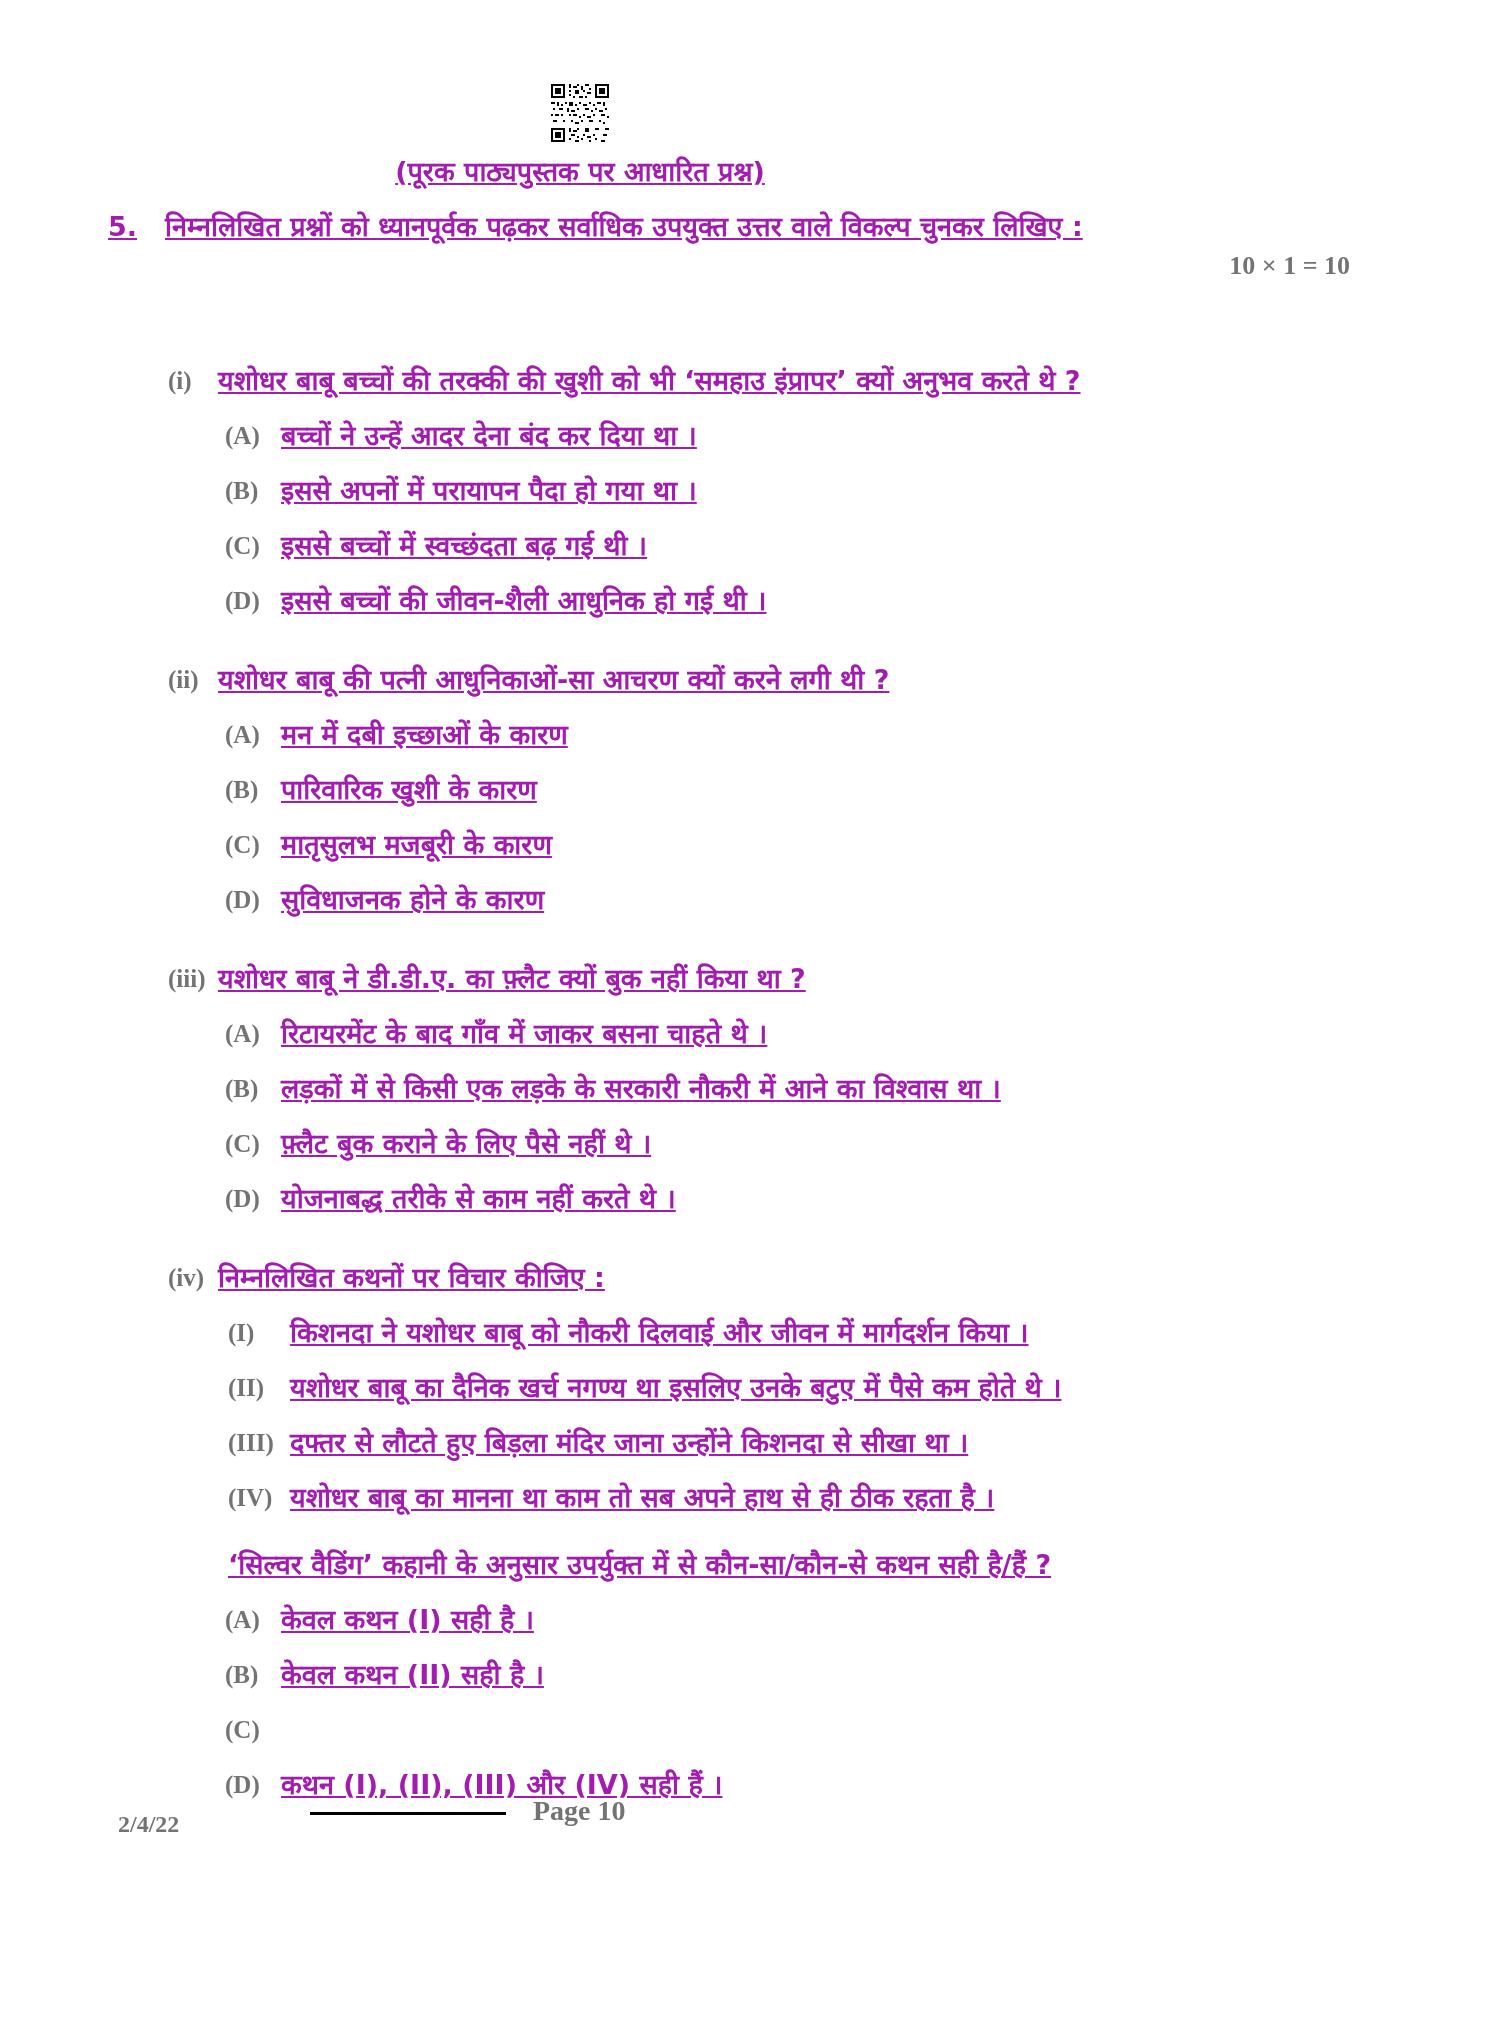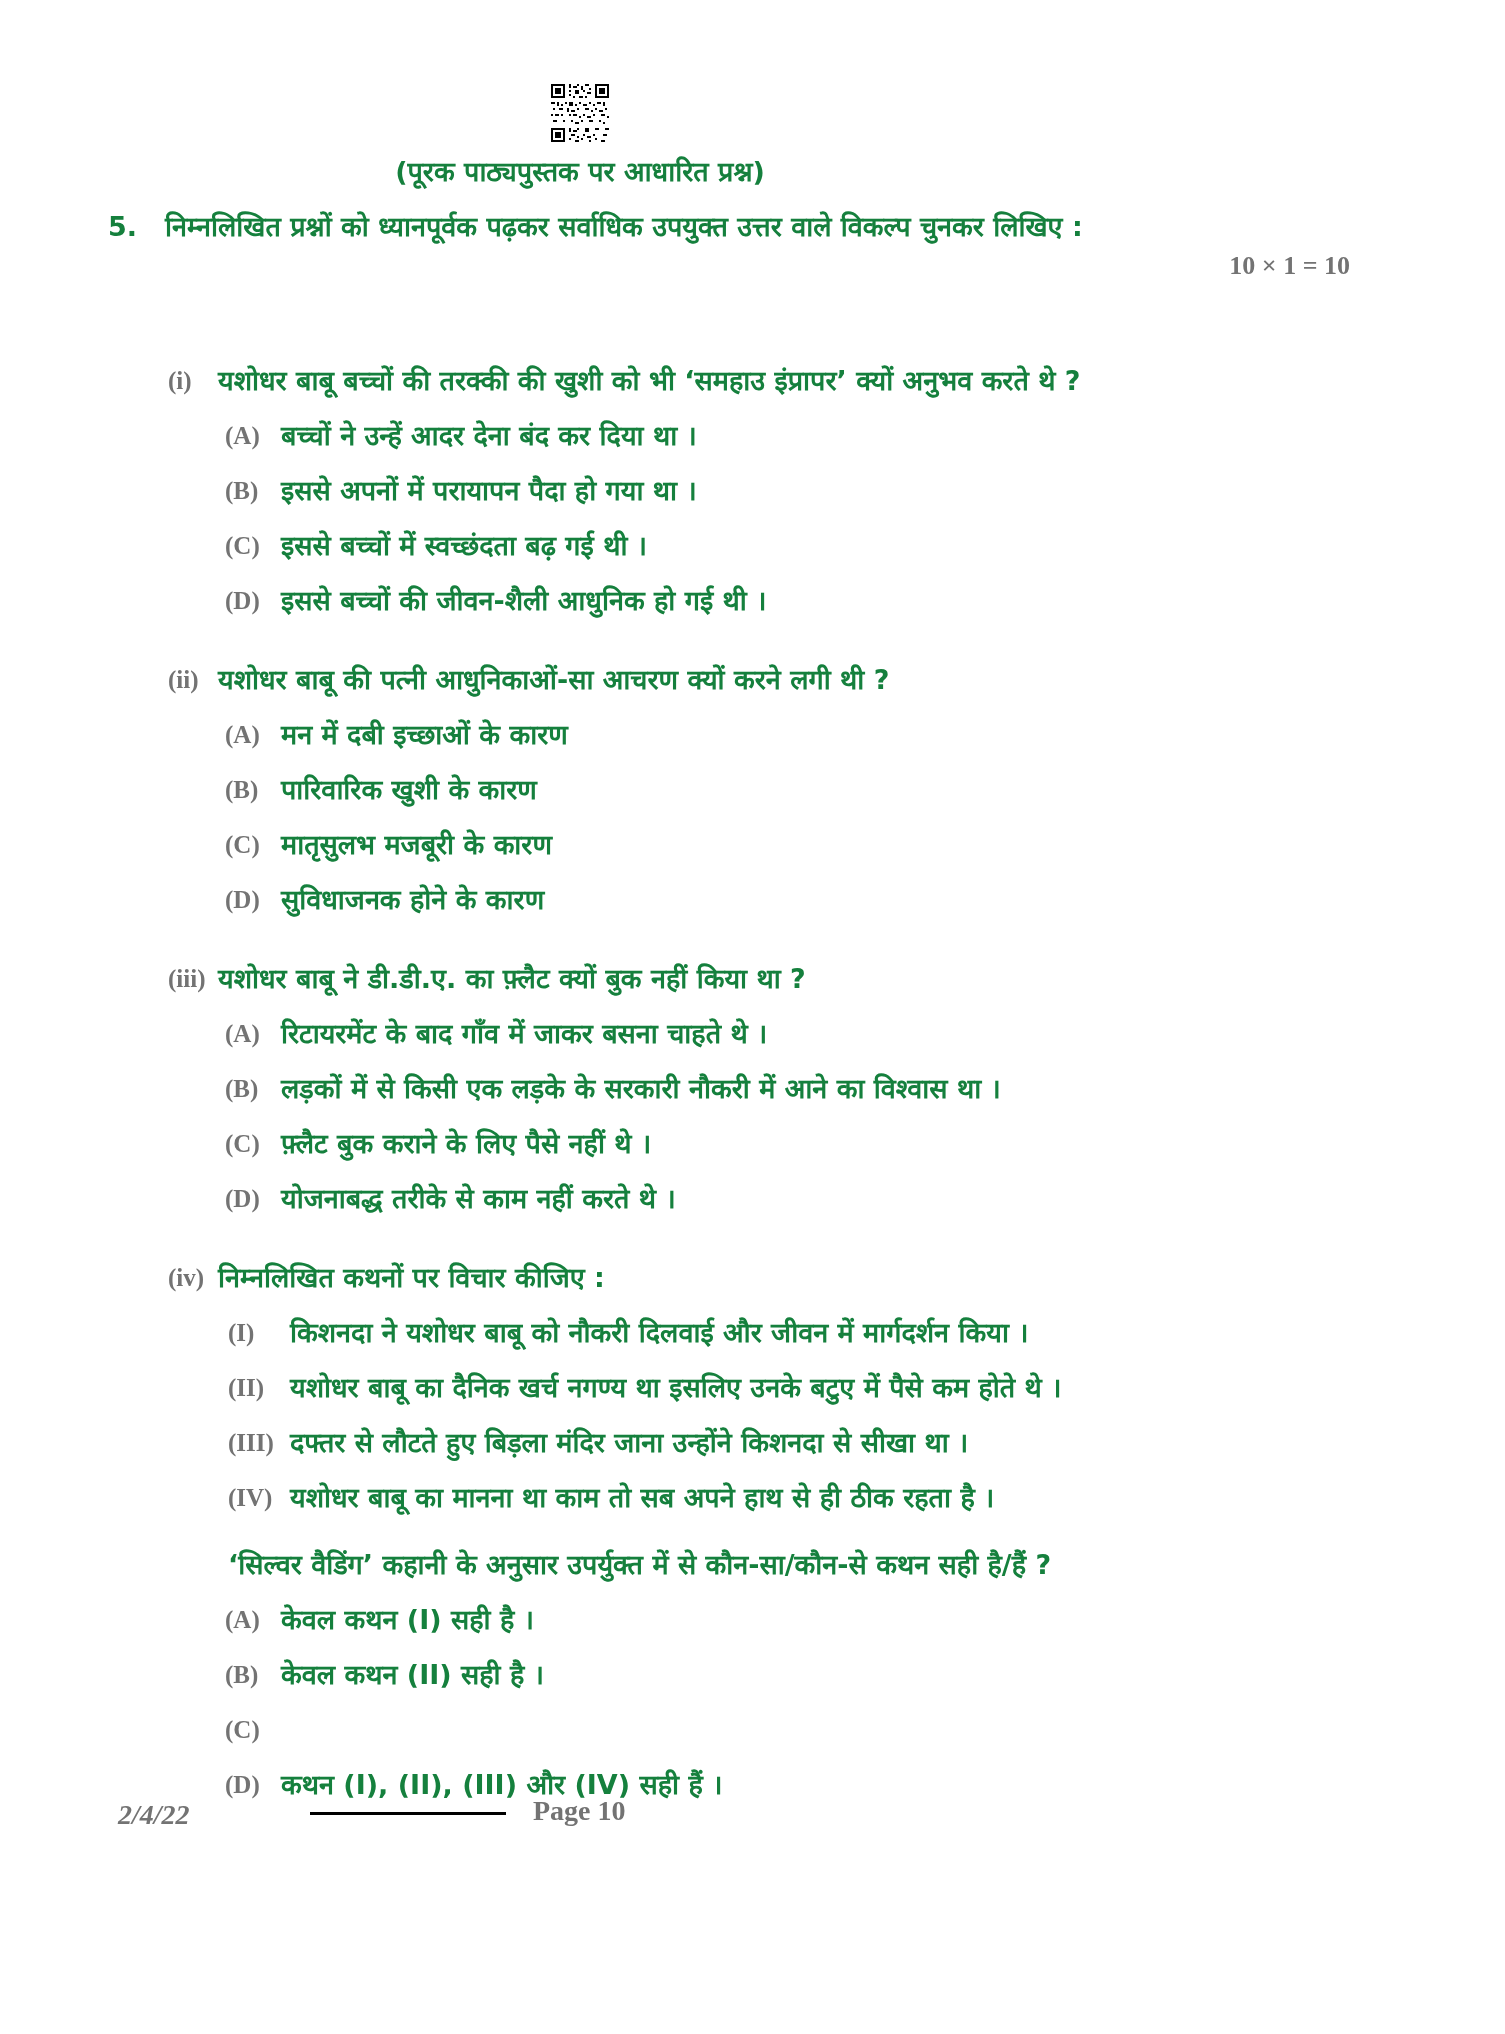--- a/index.html
+++ b/index.html
@@ -9,21 +9,22 @@
     height:2034px;
     background:#ffffff;
     overflow:hidden;
     color:#000;
   }
   .dev {
     font-family:"DejaVu Sans", sans-serif;
     font-weight:700;
     font-size:27px;
     line-height:35px;
-    color:#15803d;
+    color:#a21caf;
+    text-decoration:underline;
   }
   .lat {
     font-family:"Liberation Serif", serif;
     font-weight:700;
     font-size:25px;
     line-height:35px;
     color:#737373;
   }
   .top-center { width:1160px; text-align:center; }
   .qr-wrap { margin-top:84px; }
@@ -47,21 +48,21 @@
   .opt-row .olbl { flex:none; width:56px; }
   .opt-row .otext { flex:1; padding-right:98px; }
 
   .stmt-row { display:flex; padding-left:228px; margin-top:20px; }
   .stmt-row .stlbl { flex:none; width:62px; }
   .stmt-row .sttext { flex:1; padding-right:60px; }
 
   .followup-row { padding-left:228px; margin-top:32px; padding-right:52px; }
 
   .footer { position:absolute; left:0; top:1793px; width:100%; height:40px; }
-  .footer-code { position:absolute; left:118px; top:4px; font-size:28px;font-style:italic; }
+  .footer-code { position:absolute; left:118px; top:14px; font-size:24px; }
   .footer-line { position:absolute; left:310px; top:19px; width:196px; height:3px; background:#000; }
   .footer-page { position:absolute; left:533px; top:0; font-size:28px; }
 </style>
 </head>
 <body>
 
 <div class="page">
 
   <div class="top-center">
     <div class="qr-wrap">

